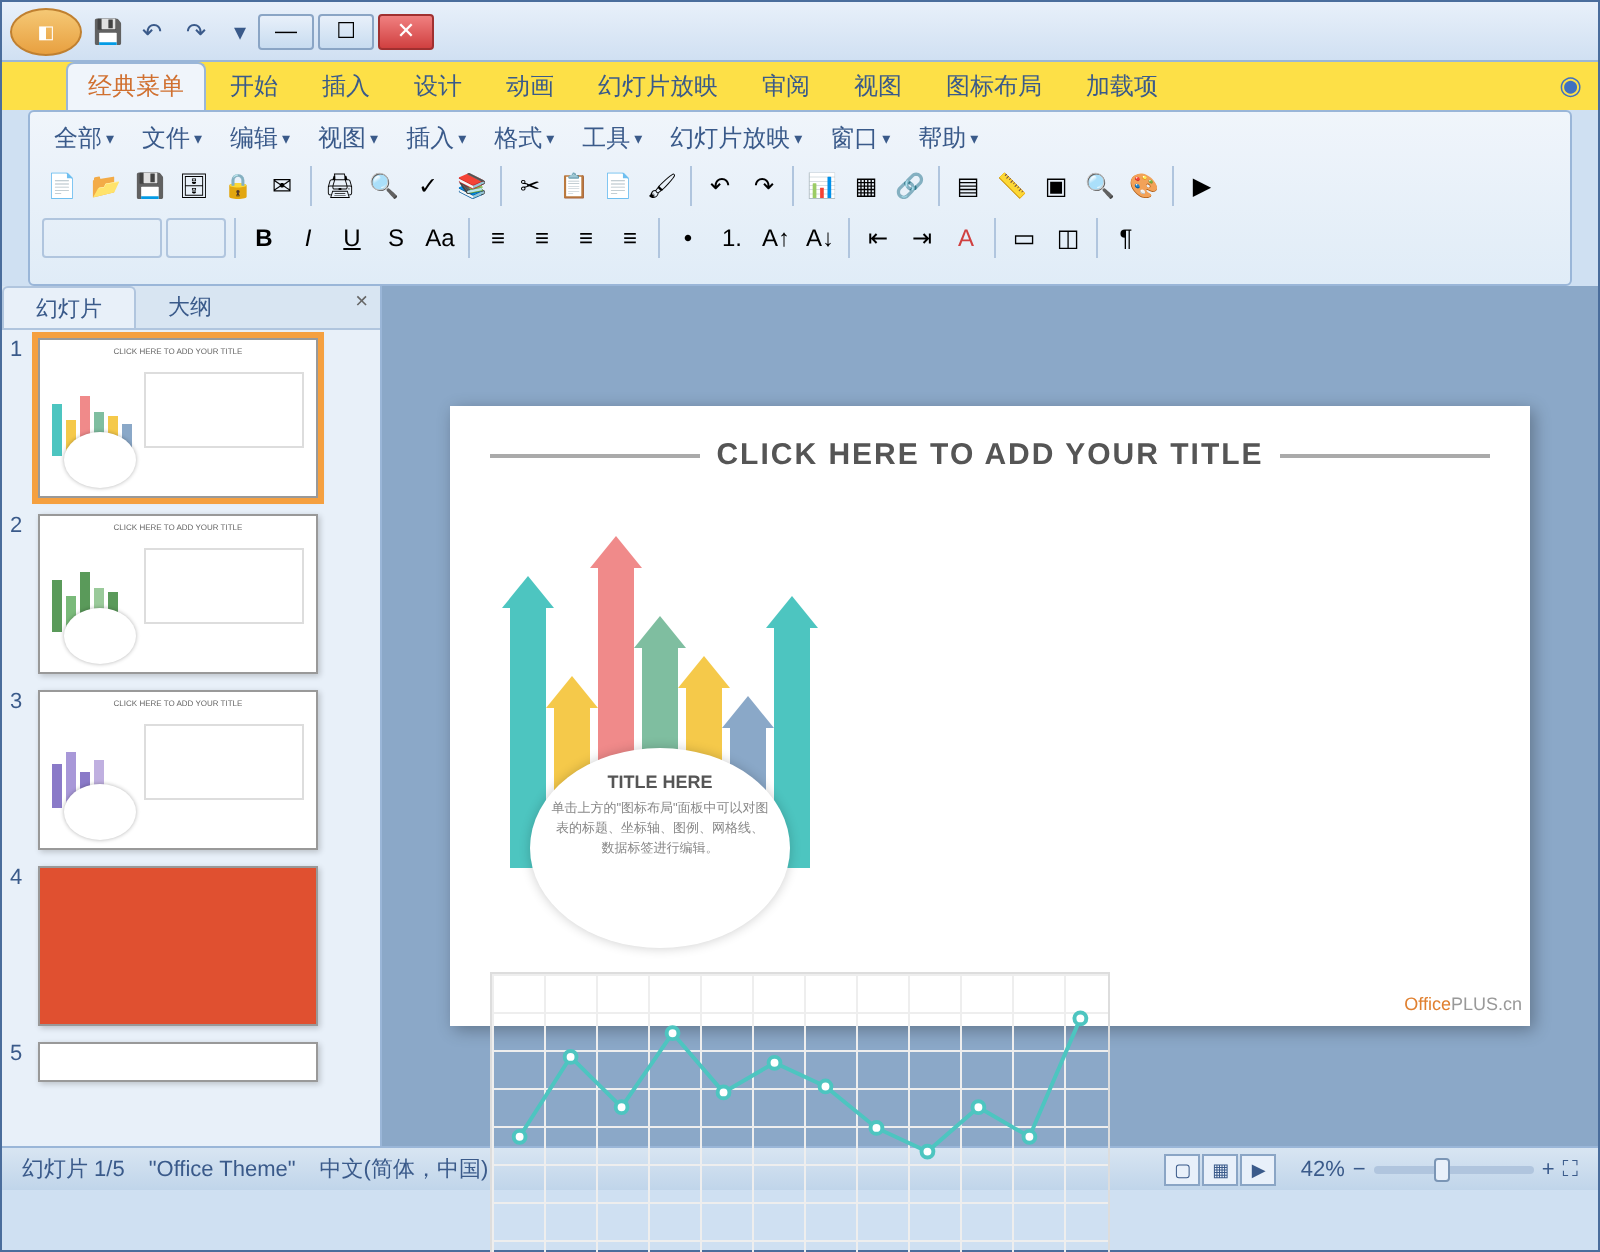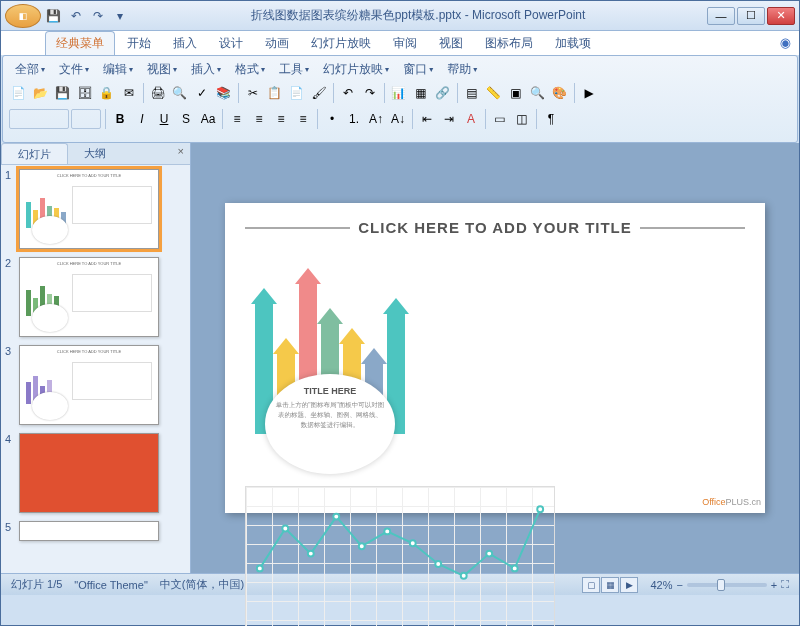--- a/index.html
+++ b/index.html
@@ -6,25 +6,25 @@
 body { background: #d4e3f5; overflow: hidden; }
 .window { width: 800px; height: 626px; background: #cfe0f2; border: 1px solid #4a6d9c; position: relative; }
 .titlebar { height: 30px; background: linear-gradient(#e8f0fa, #d0e0f2); display: flex; align-items: center; padding: 0 4px; border-bottom: 1px solid #9ab6d8; }
 .office-btn { width: 36px; height: 24px; background: linear-gradient(#f5c875, #e8a040); border-radius: 50%; margin-right: 4px; border: 1px solid #c08030; display: flex; align-items: center; justify-content: center; font-size: 9px; color: #fff; }
 .qat { display: flex; gap: 4px; }
 .qat-btn { width: 18px; height: 18px; font-size: 12px; color: #3a5a8a; cursor: pointer; display: flex; align-items: center; justify-content: center; }
 .title-text { flex: 1; text-align: center; font-size: 12px; color: #3a5a8a; }
 .win-controls { display: flex; gap: 2px; }
 .win-btn { width: 28px; height: 18px; font-size: 11px; display: flex; align-items: center; justify-content: center; border: 1px solid #8aa5c5; background: linear-gradient(#e8f0fa,#c8dcf0); border-radius: 2px; cursor: pointer; }
 .win-btn.close { background: linear-gradient(#f08080,#d04040); color: #fff; border-color: #a03030; }
-.ribbon-tabs { height: 24px; display: flex; align-items: flex-end; padding-left: 44px; gap: 2px; background: #ffffff; position: relative; text-align: center; }
+.ribbon-tabs { height: 24px; display: flex; align-items: flex-end; padding-left: 32px; gap: 2px; background: #fde047; position: relative; text-align: center; }
 .rtab { padding: 3px 10px; font-size: 12px; color: #3a5a8a; border-radius: 4px 4px 0 0; cursor: pointer; }
 .rtab.active { background: #f0f5fb; border: 1px solid #9ab6d8; border-bottom: none; color: #d07030; }
 .help-icon { position: absolute; right: 8px; top: 4px; color: #4070c0; font-size: 13px; cursor: pointer; }
-.ribbon-body { height: 88px; background: linear-gradient(#f0f5fb,#e0ecf7); border: 1px solid #9ab6d8; margin: 0 1px; border-radius: 3px; padding: 2px 6px; }
+.ribbon-body { height: 88px; background: linear-gradient(#f0f5fb,#e0ecf7); border: 1px solid #9ab6d8; margin: 0 13px; border-radius: 3px; padding: 2px 6px; }
 .menu-row { display: flex; gap: 2px; align-items: center; height: 22px; font-size: 12px; color: #3a5a8a; }
 .menu-item { padding: 2px 6px; cursor: pointer; display: flex; align-items: center; gap: 2px; }
 .menu-item .dd { font-size: 8px; }
 .tool-row { display: flex; gap: 2px; align-items: center; height: 26px; }
 .tbtn { width: 20px; height: 20px; border: 1px solid transparent; display: flex; align-items: center; justify-content: center; font-size: 12px; cursor: pointer; border-radius: 2px; }
 .sep { width: 1px; height: 20px; background: #b0c5de; margin: 0 2px; }
 .workspace { display: flex; height: 430px; background: #8ba8c8; }
 .thumb-panel { width: 190px; background: #e8f0f9; border-right: 1px solid #9ab6d8; display: flex; flex-direction: column; }
 .thumb-tabs { display: flex; height: 22px; background: #d8e5f2; border-bottom: 1px solid #b0c5de; }
 .ttab { padding: 3px 16px; font-size: 11px; color: #3a5a8a; cursor: pointer; }
@@ -77,21 +77,20 @@
 
 <div class="window">
   <div class="titlebar">
     <div class="office-btn">◧</div>
     <div class="qat">
       <div class="qat-btn">💾</div>
       <div class="qat-btn">↶</div>
       <div class="qat-btn">↷</div>
       <div class="qat-btn">▾</div>
     </div>
-    <div class="title-text">折线图数据图表缤纷糖果色ppt模板.pptx - Microsoft PowerPoint</div>
     <div class="win-controls">
       <div class="win-btn">—</div>
       <div class="win-btn">☐</div>
       <div class="win-btn close">✕</div>
     </div>
   </div>
 
   <div class="ribbon-tabs">
     <div class="rtab active">经典菜单</div>
     <div class="rtab">开始</div>

